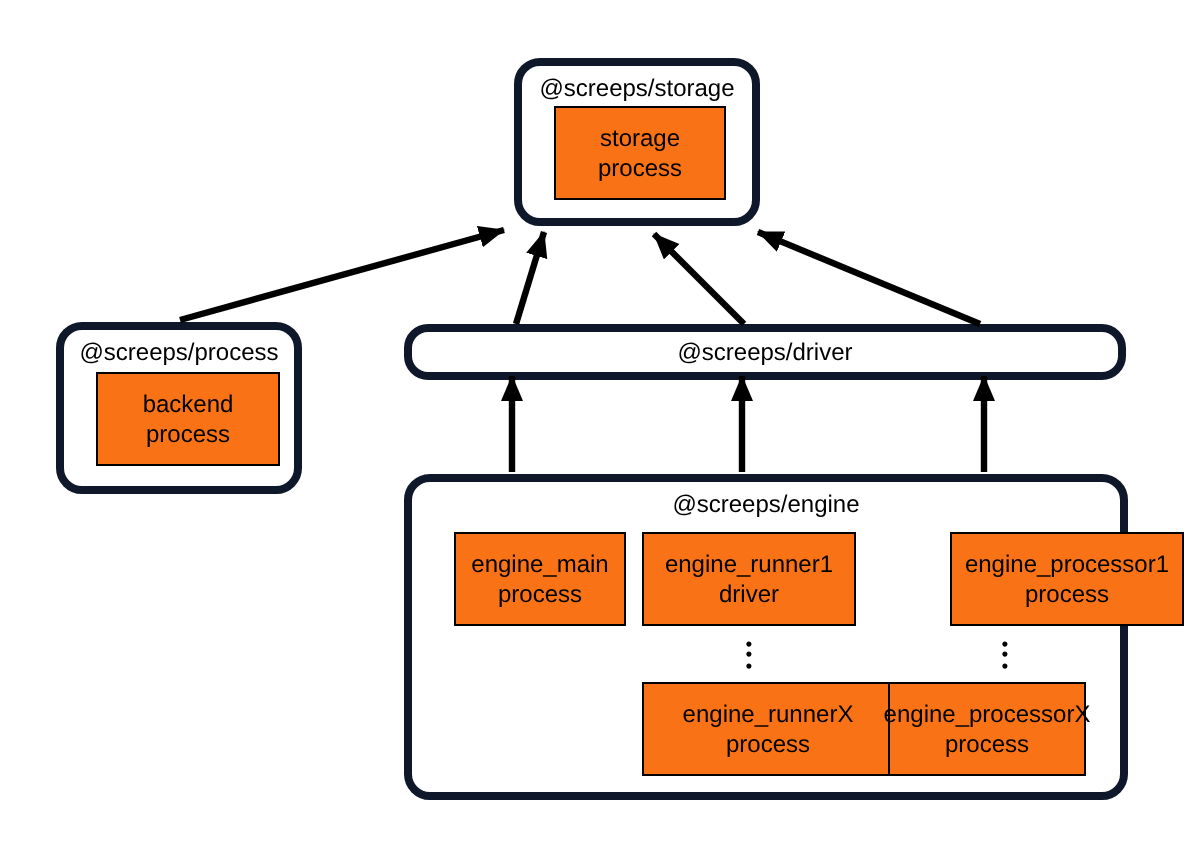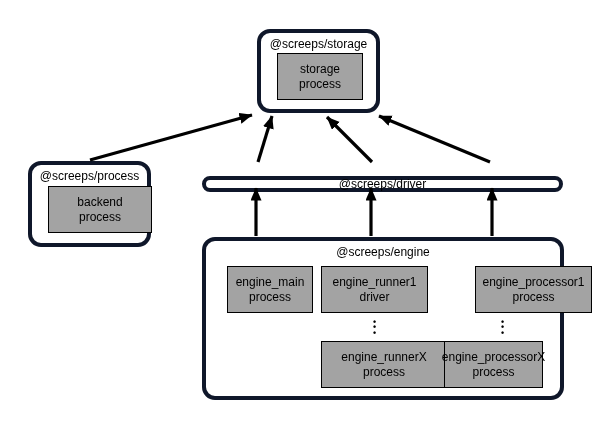--- a/index.html
+++ b/index.html
@@ -42,21 +42,21 @@
     position: absolute;
     left: 0; right: 0; top: 0; bottom: 0;
     display: flex;
     align-items: center;
     justify-content: center;
     font-size: 12px;
     white-space: nowrap;
   }
   .proc {
     position: absolute;
-    background: #a3a3a3;
+    background: #f97316;
     border: 1.5px solid #000000;
     display: flex;
     align-items: center;
     justify-content: center;
     text-align: center;
     font-size: 12px;
     line-height: 15px;
     white-space: pre-line;
   }
   .vdots {
@@ -78,25 +78,25 @@
 <div class="canvas">
 
   <div class="node" style="left:257px; top:29px; width:123px; height:84px;">
     <div class="node-title">@screeps/storage</div>
     <div class="proc" style="left:16px; top:20px; width:86px; height:47px;">storage
 process</div>
   </div>
 
   <div class="node" style="left:28px; top:161px; width:123px; height:86px;">
     <div class="node-title">@screeps/process</div>
-    <div class="proc" style="left:16px; top:21px; width:104px; height:47px;">backend
+    <div class="proc" style="left:16px; top:21px; width:92px; height:47px;">backend
 process</div>
   </div>
 
-  <div class="node" style="left:202px; top:176px; width:361px; height:16px; border-radius:12px;padding-left:28px;">
+  <div class="node" style="left:202px; top:162px; width:361px; height:28px; border-radius:12px;padding-left:28px;">
     <div class="pill-title">@screeps/driver</div>
   </div>
 
   <div class="node" style="left:202px; top:237px; width:362px; height:163px;">
     <div class="node-title">@screeps/engine</div>
 
     <div class="proc" style="left:11px; top:25px; width:86px; height:47px;margin-left:10px;">engine_main
 process</div>
 
     <div class="proc" style="left:115px; top:25px; width:107px; height:47px;">engine_runner1

